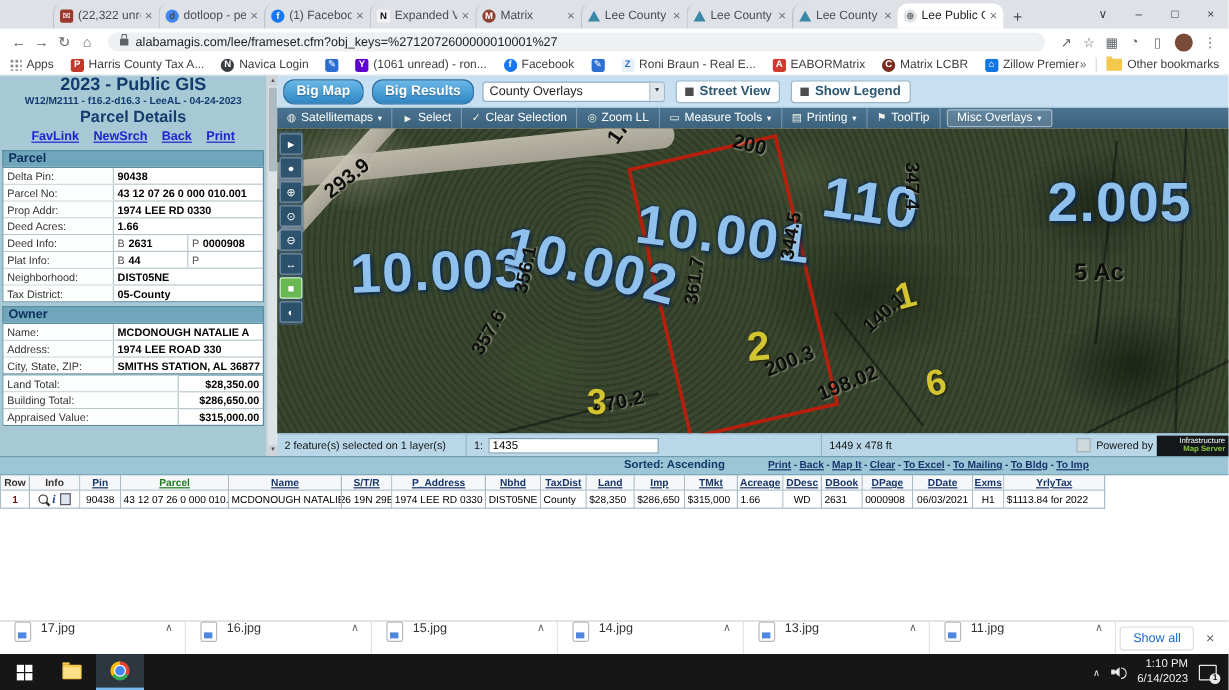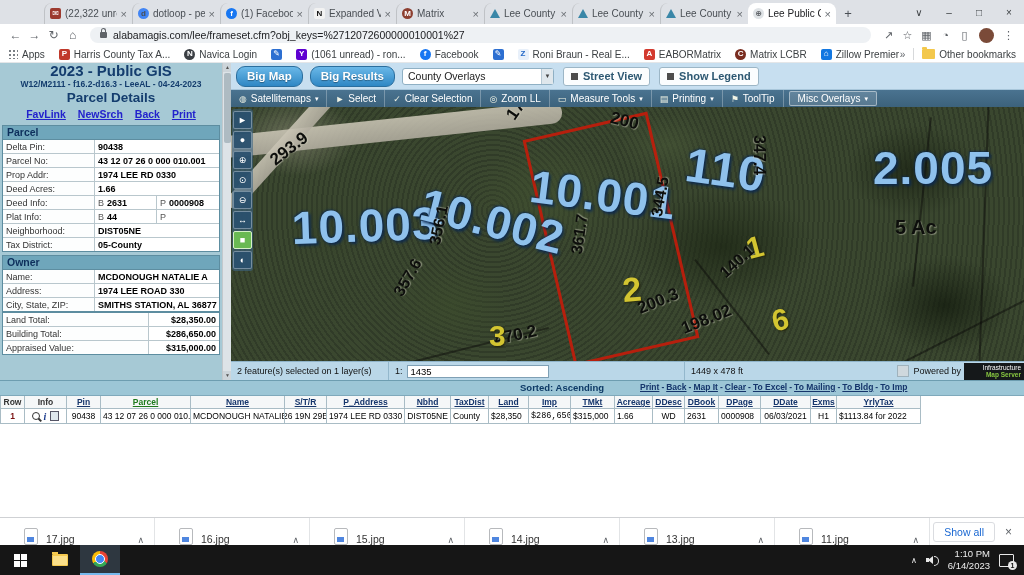--- a/index.html
+++ b/index.html
@@ -172,21 +172,21 @@
   .rownum{color:#7a1111;font-weight:bold}
   .ic-mag{width:6px;height:6px;border:1.5px solid #333;border-radius:50%;position:relative;display:inline-block}
   .ic-mag::after{content:"";position:absolute;width:4px;height:1.5px;background:#333;transform:rotate(45deg);right:-3px;bottom:-1px}
   .ic-info{font-family:"Liberation Serif",serif;font-style:italic;font-weight:bold;color:#1a3a8c;font-size:10px}
   .ic-doc{width:7px;height:8px;border:1px solid #556;background:#dfe7ee;display:inline-block}
   .infocell{display:inline-flex;gap:4px;align-items:center}
 
   
   #downloads{position:absolute;left:0;top:517px;width:1024px;height:28px;background:#fff;border-top:1px solid #cfd1d4;
      display:flex;align-items:center;box-sizing:border-box}
-  .dlchip{width:155px;height:100%;display:flex;align-items:flex-end;border-right:1px solid #e2e4e6;padding-left:24px;box-sizing:border-box}
+  .dlchip{width:155px;height:100%;display:flex;align-items:flex-start;border-right:1px solid #e2e4e6;padding-left:12px;box-sizing:border-box}
   .dlicon{width:12px;height:15px;border:1px solid #b7b9bc;border-radius:2px;background:#fff;position:relative;flex:none}
   .dlicon::after{content:"";position:absolute;left:2px;bottom:2px;width:7px;height:5px;background:#4f86df}
   .dlname{font-size:10.5px;color:#333;margin-left:8px}
   .dlcaret{margin-left:auto;margin-right:10px;color:#5f6368;font-size:9px}
   #show-all{margin-left:auto;margin-right:10px;border:1px solid #dadce0;border-radius:3px;color:#1967d2;
      font-size:10.5px;padding:3px 10px}
   #dl-close{color:#5f6368;font-size:12px;margin-right:12px}
 
   
   #taskbar{position:absolute;left:0;top:545px;width:1024px;height:30px;background:#161616;display:flex;align-items:center}
@@ -682,21 +682,21 @@
           </div>
           <div class="scell ac" style="width: 46px; flex: 0 0 auto;">
             <span>DIST05NE</span>
           </div>
           <div class="scell ar" style="width: 38px; flex: 0 0 auto;">
             <span>County</span>
           </div>
           <div class="scell ar" style="width: 40px; flex: 0 0 auto;">
             <span>$28,350</span>
           </div>
-          <div class="scell ar" style="width: 42px; flex: 0 0 auto; font-family: Liberation Mono, monospace;">
+          <div class="scell ar" style="width: 42px; flex: 0 0 auto;">
             <span>$286,650</span>
           </div>
           <div class="scell ar" style="width: 44px; flex: 0 0 auto;">
             <span>$315,000</span>
           </div>
           <div class="scell ar" style="width: 38px; flex: 0 0 auto;">
             <span>1.66</span>
           </div>
           <div class="scell ac" style="width: 32px; flex: 0 0 auto;">
             <span>WD</span>

